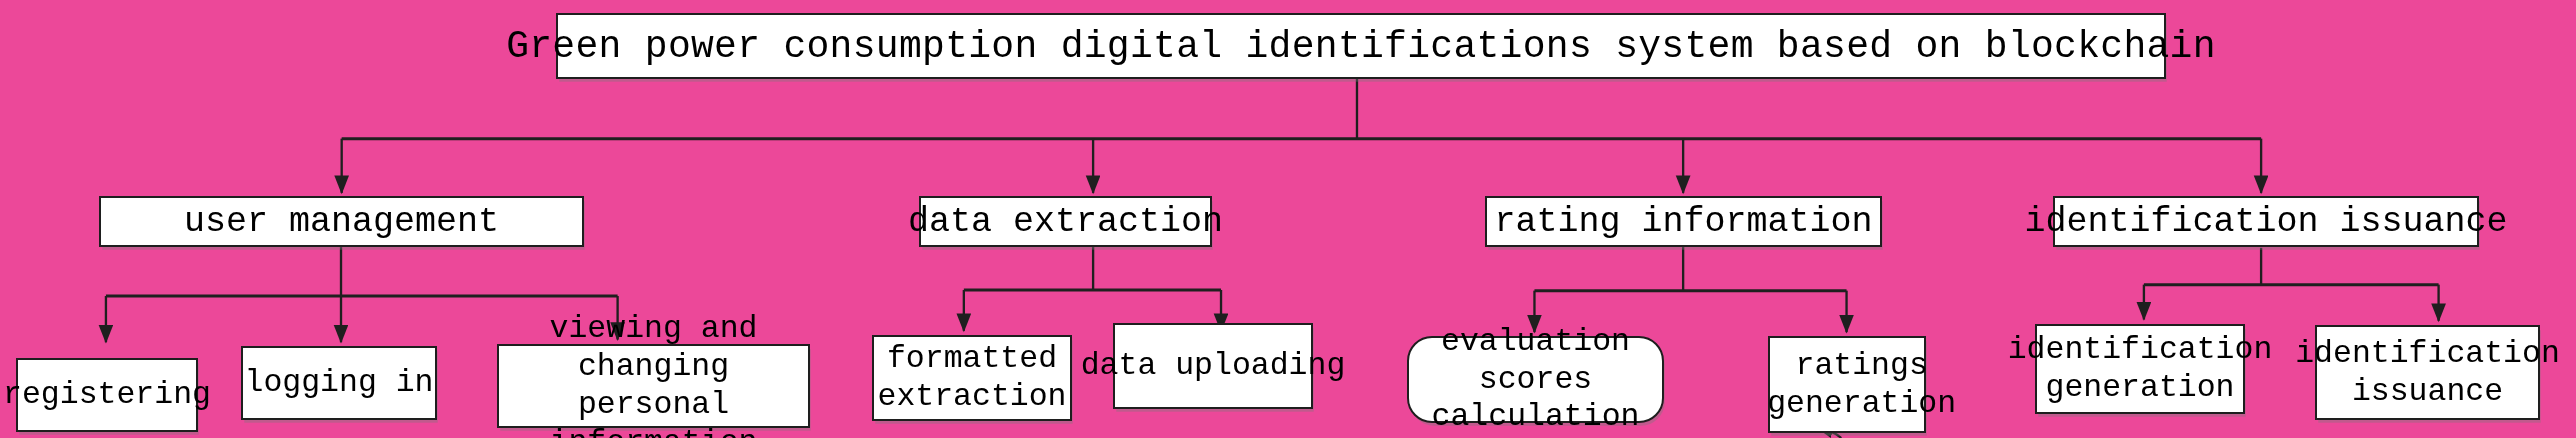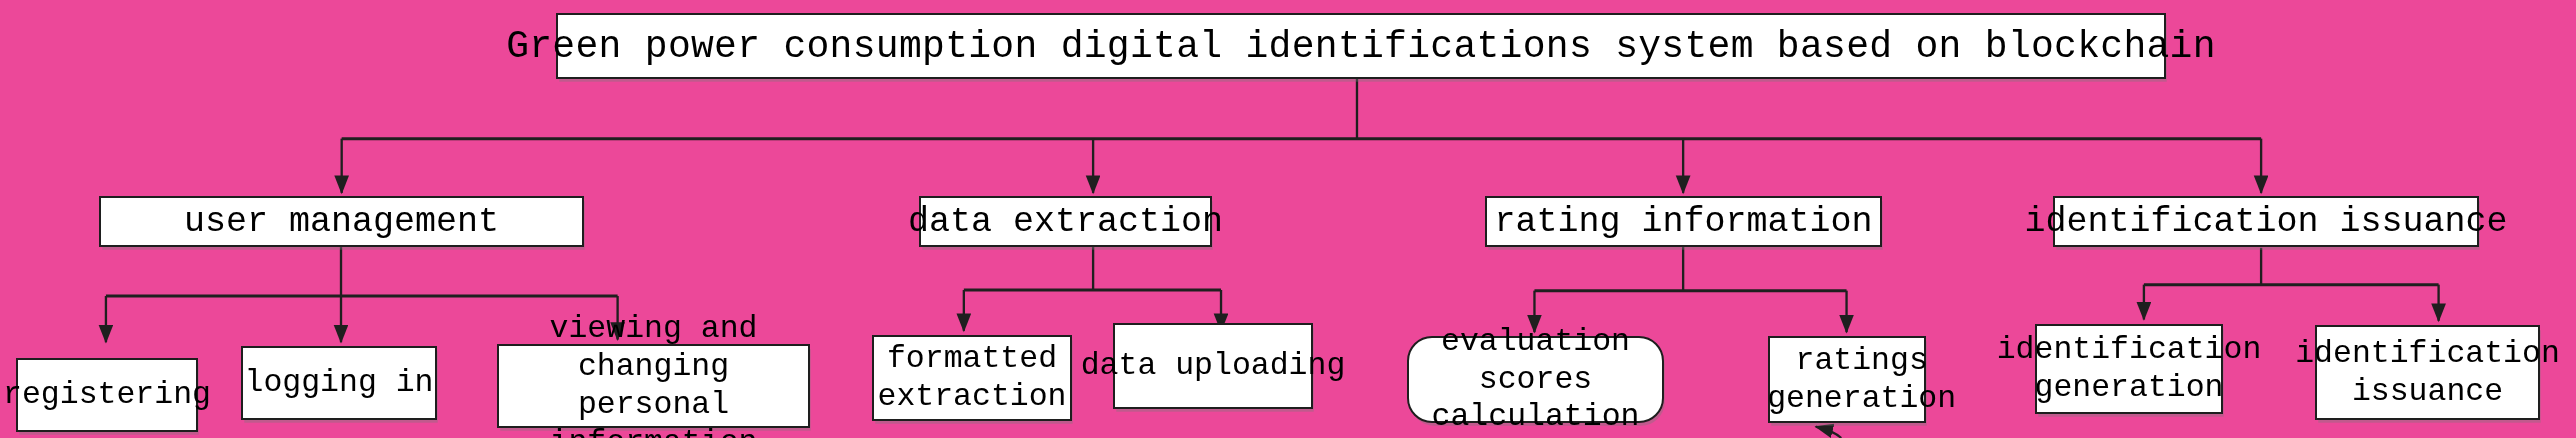--- a/index.html
+++ b/index.html
@@ -122,25 +122,25 @@
   <div class="node lvl3" style="left:864px;top:335px;width:200px;height:86px;margin-left:8px;">
     <span>formatted extraction</span>
   </div>
   <div class="node lvl3 nowrap" style="left:1113px;top:323px;width:200px;height:86px;">
     <span>data uploading</span>
   </div>
 
   <div class="node lvl3" style="left:1407px;top:336px;width:257px;height:87px;border-radius:25px;">
     <span>evaluation scores calculation</span>
   </div>
-  <div class="node lvl3" style="left:1768px;top:336px;width:158px;height:87px;padding-left:36px;">
+  <div class="node lvl3" style="left:1768px;top:336px;width:158px;height:97px;padding-left:36px;">
     <span>ratings generation</span>
   </div>
 
-  <div class="node lvl3" style="left:2035px;top:324px;width:188px;height:90px;">
+  <div class="node lvl3" style="left:2035px;top:324px;width:210px;height:90px;">
     <span>identification generation</span>
   </div>
   <div class="node lvl3" style="left:2315px;top:325px;width:225px;height:95px;">
     <span>identification issuance</span>
   </div>
 
 </div>
 
 
 </body></html>

